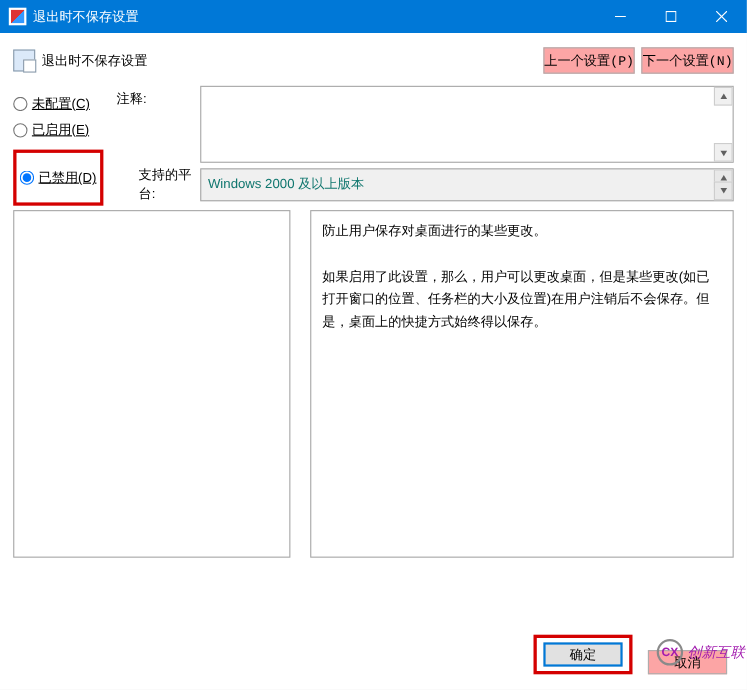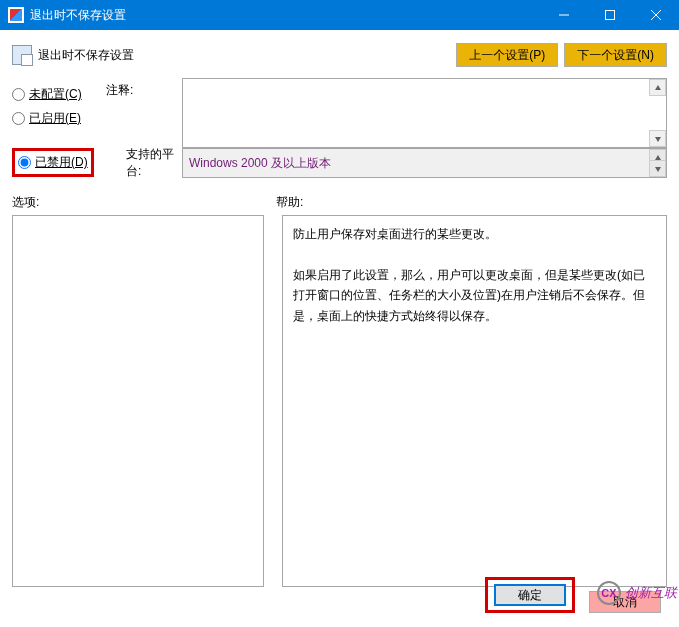--- a/index.html
+++ b/index.html
@@ -43,55 +43,55 @@
   .content { background:#fff; height: calc(627px - 30px); padding: 10px 12px 12px 12px; position:relative;}
   .row1 { display:flex; align-items:center; height:30px;}
   .row1 .hdricon{
     width:20px;height:20px;display:inline-block;margin-right:6px;
     background: #dbe9f9;border:1px solid #89a;position:relative;
   }
   .row1 .hdricon::after{content:"";position:absolute;right:-2px;bottom:-2px;width:10px;height:10px;border:1px solid #89a;background:#fff;}
   .row1 .subtitle{flex:0 0 auto;}
   .row1 .spacer{flex:1 1 auto;}
   .navbtn{
-    height:24px; padding:0 12px; margin-left:6px;
-    background:#eab308;border:1px solid #adadad;
-    font-family:Liberation Sans, sans-serif;font-size:12px;
+    height:24px; padding:0 0; margin-left:6px;
+    background:#fca5a5;border:1px solid #adadad;
+    font-family:Liberation Mono, monospace;font-size:12px;
   }
   .midgrid{
     margin-top:8px;
     display:grid;
     grid-template-columns: 90px 72px 1fr;
     grid-template-rows: auto auto;
     column-gap:4px;
   }
   .radios{grid-column:1;grid-row:1 / span 2; padding-top:4px;}
   .radio-row{display:flex;align-items:center;height:24px;text-decoration:underline;}
   .radio-row input{margin:0 4px 0 0;}
-  .red-box{border:3px solid #d40000;padding:3px 3px;margin-top:18px;display:inline-flex;align-items:center;}
+  .red-box{border:3px solid #d40000;padding:14px 3px;margin-top:6px;display:inline-flex;align-items:center;}
   .lbl-comment{grid-column:2;grid-row:1;padding-top:4px;}
   .comment-box{
     grid-column:3;grid-row:1;
     height:70px;border:1px solid #a6a6a6;background:#fff;
     position:relative;
   }
   .scrollbtn{position:absolute;right:0;width:17px;height:17px;background:#f0f0f0;border:1px solid #cdcdcd;display:flex;align-items:center;justify-content:center;}
   .scrollbtn.up{top:0;} .scrollbtn.dn{bottom:0;}
   .scrollbtn svg{width:8px;height:8px;fill:#606060;}
   .lbl-platform{grid-column:2;grid-row:2;display:flex;align-items:center;height:30px;margin-left:20px;}
   .platform-box{
     grid-column:3;grid-row:2;height:30px;border:1px solid #a6a6a6;background:#f0f0f0;
-    display:flex;align-items:center;padding-left:6px;position:relative;color:#701a75;
+    display:flex;align-items:center;padding-left:6px;position:relative;color:#0f766e;
   }
   .platform-box .scrollbtn{background:#e8e8e8;}
   .section-labels{margin-top:16px;display:flex;}
   .section-labels .opts{width:264px;}
   .panes{display:flex;margin-top:4px;}
   .pane{
-    border:1px solid #a6a6a6;background:#fff;height:372px;
+    border:1px solid #a6a6a6;background:#fff;height:316px;
     overflow:hidden;
   }
   .pane.left{width:252px;margin-right:18px;}
   .pane.right{flex:1;padding:8px 10px;line-height:1.7;}
   .footer{
     position:absolute;right:18px;bottom:14px;height:34px;
     display:flex;align-items:flex-end;
   }
   .okwrap{border:3px solid #d40000;padding:4px 6px;margin-right:14px;}
   .btn{
@@ -186,24 +186,20 @@
           </svg>
         </div>
       <div class="scrollbtn dn">
           <svg viewBox="0 0 8 8">
             <polygon points="1,2 7,2 4,7"></polygon>
           </svg>
         </div>
     </div>
   </div>
 
-  <div class="section-labels">
-    <div class="opts">选项:</div>
-    <div>帮助:</div>
-  </div>
 
   <div class="panes">
     <div class="pane left"></div>
     <div class="pane right">
       <div>防止用户保存对桌面进行的某些更改。</div>
       <br>
       <div>如果启用了此设置，那么，用户可以更改桌面，但是某些更改(如已打开窗口的位置、任务栏的大小及位置)在用户注销后不会保存。但是，桌面上的快捷方式始终得以保存。</div>
     </div>
   </div>
 

